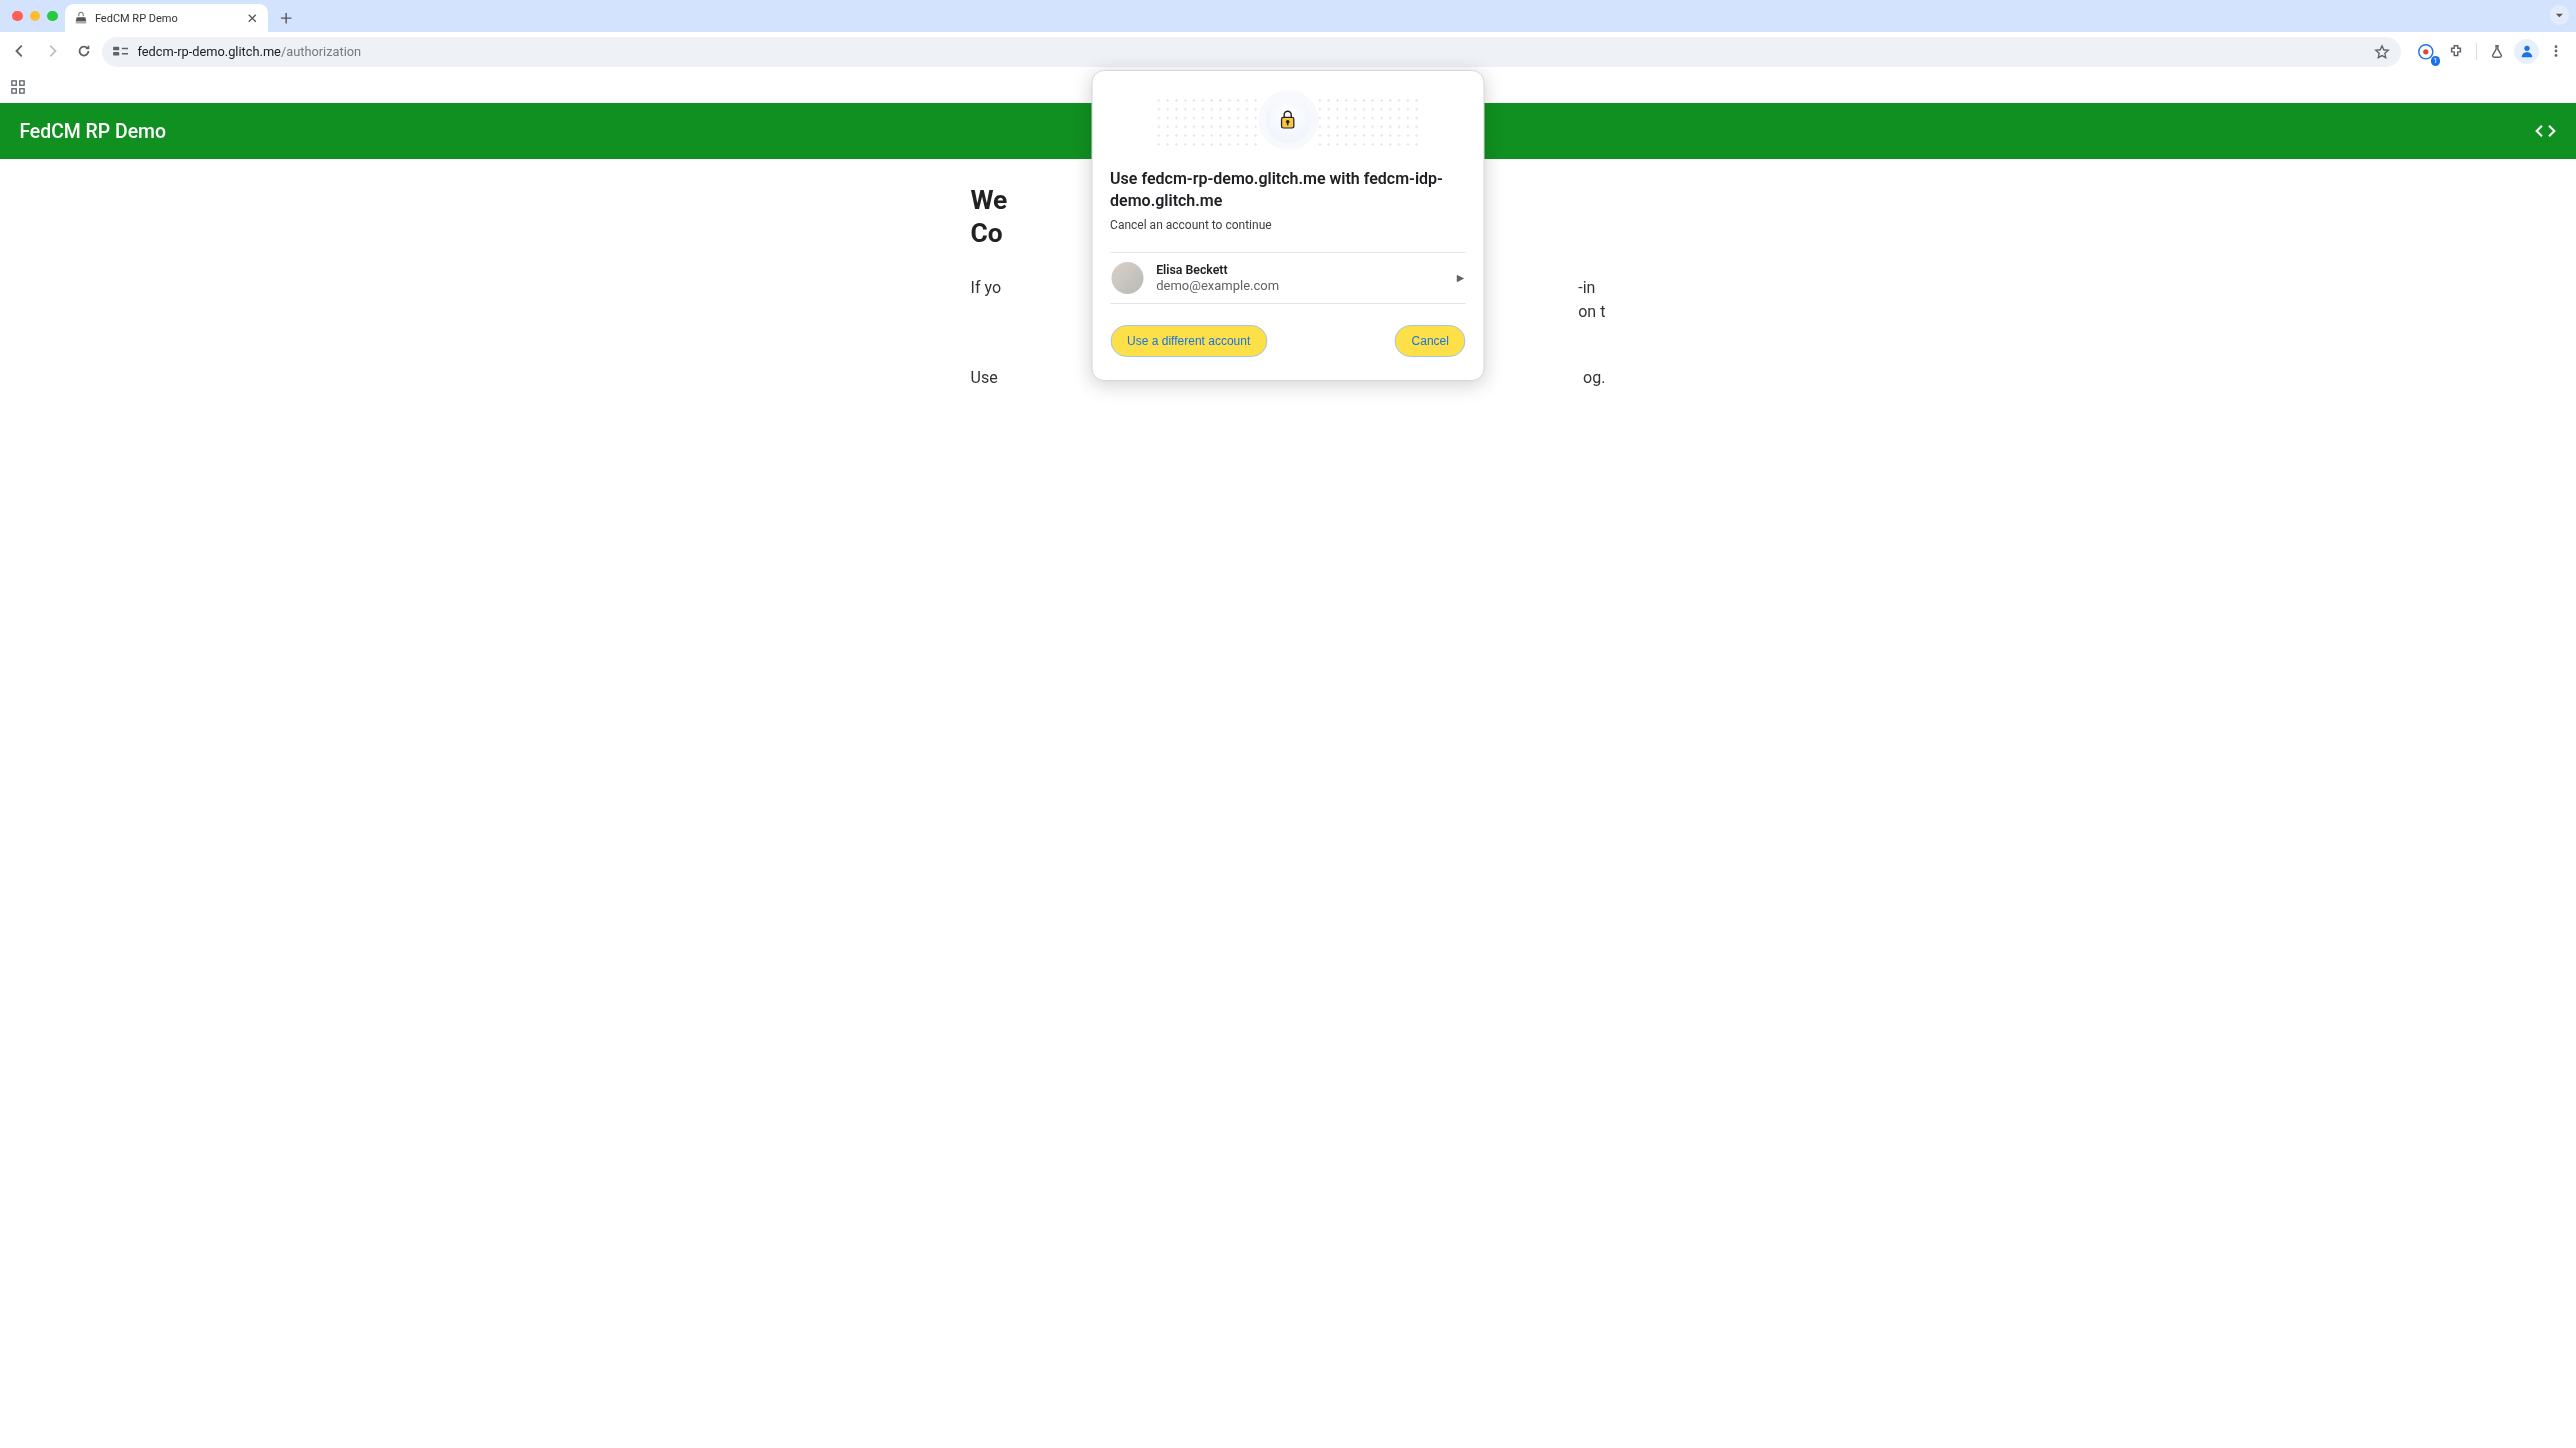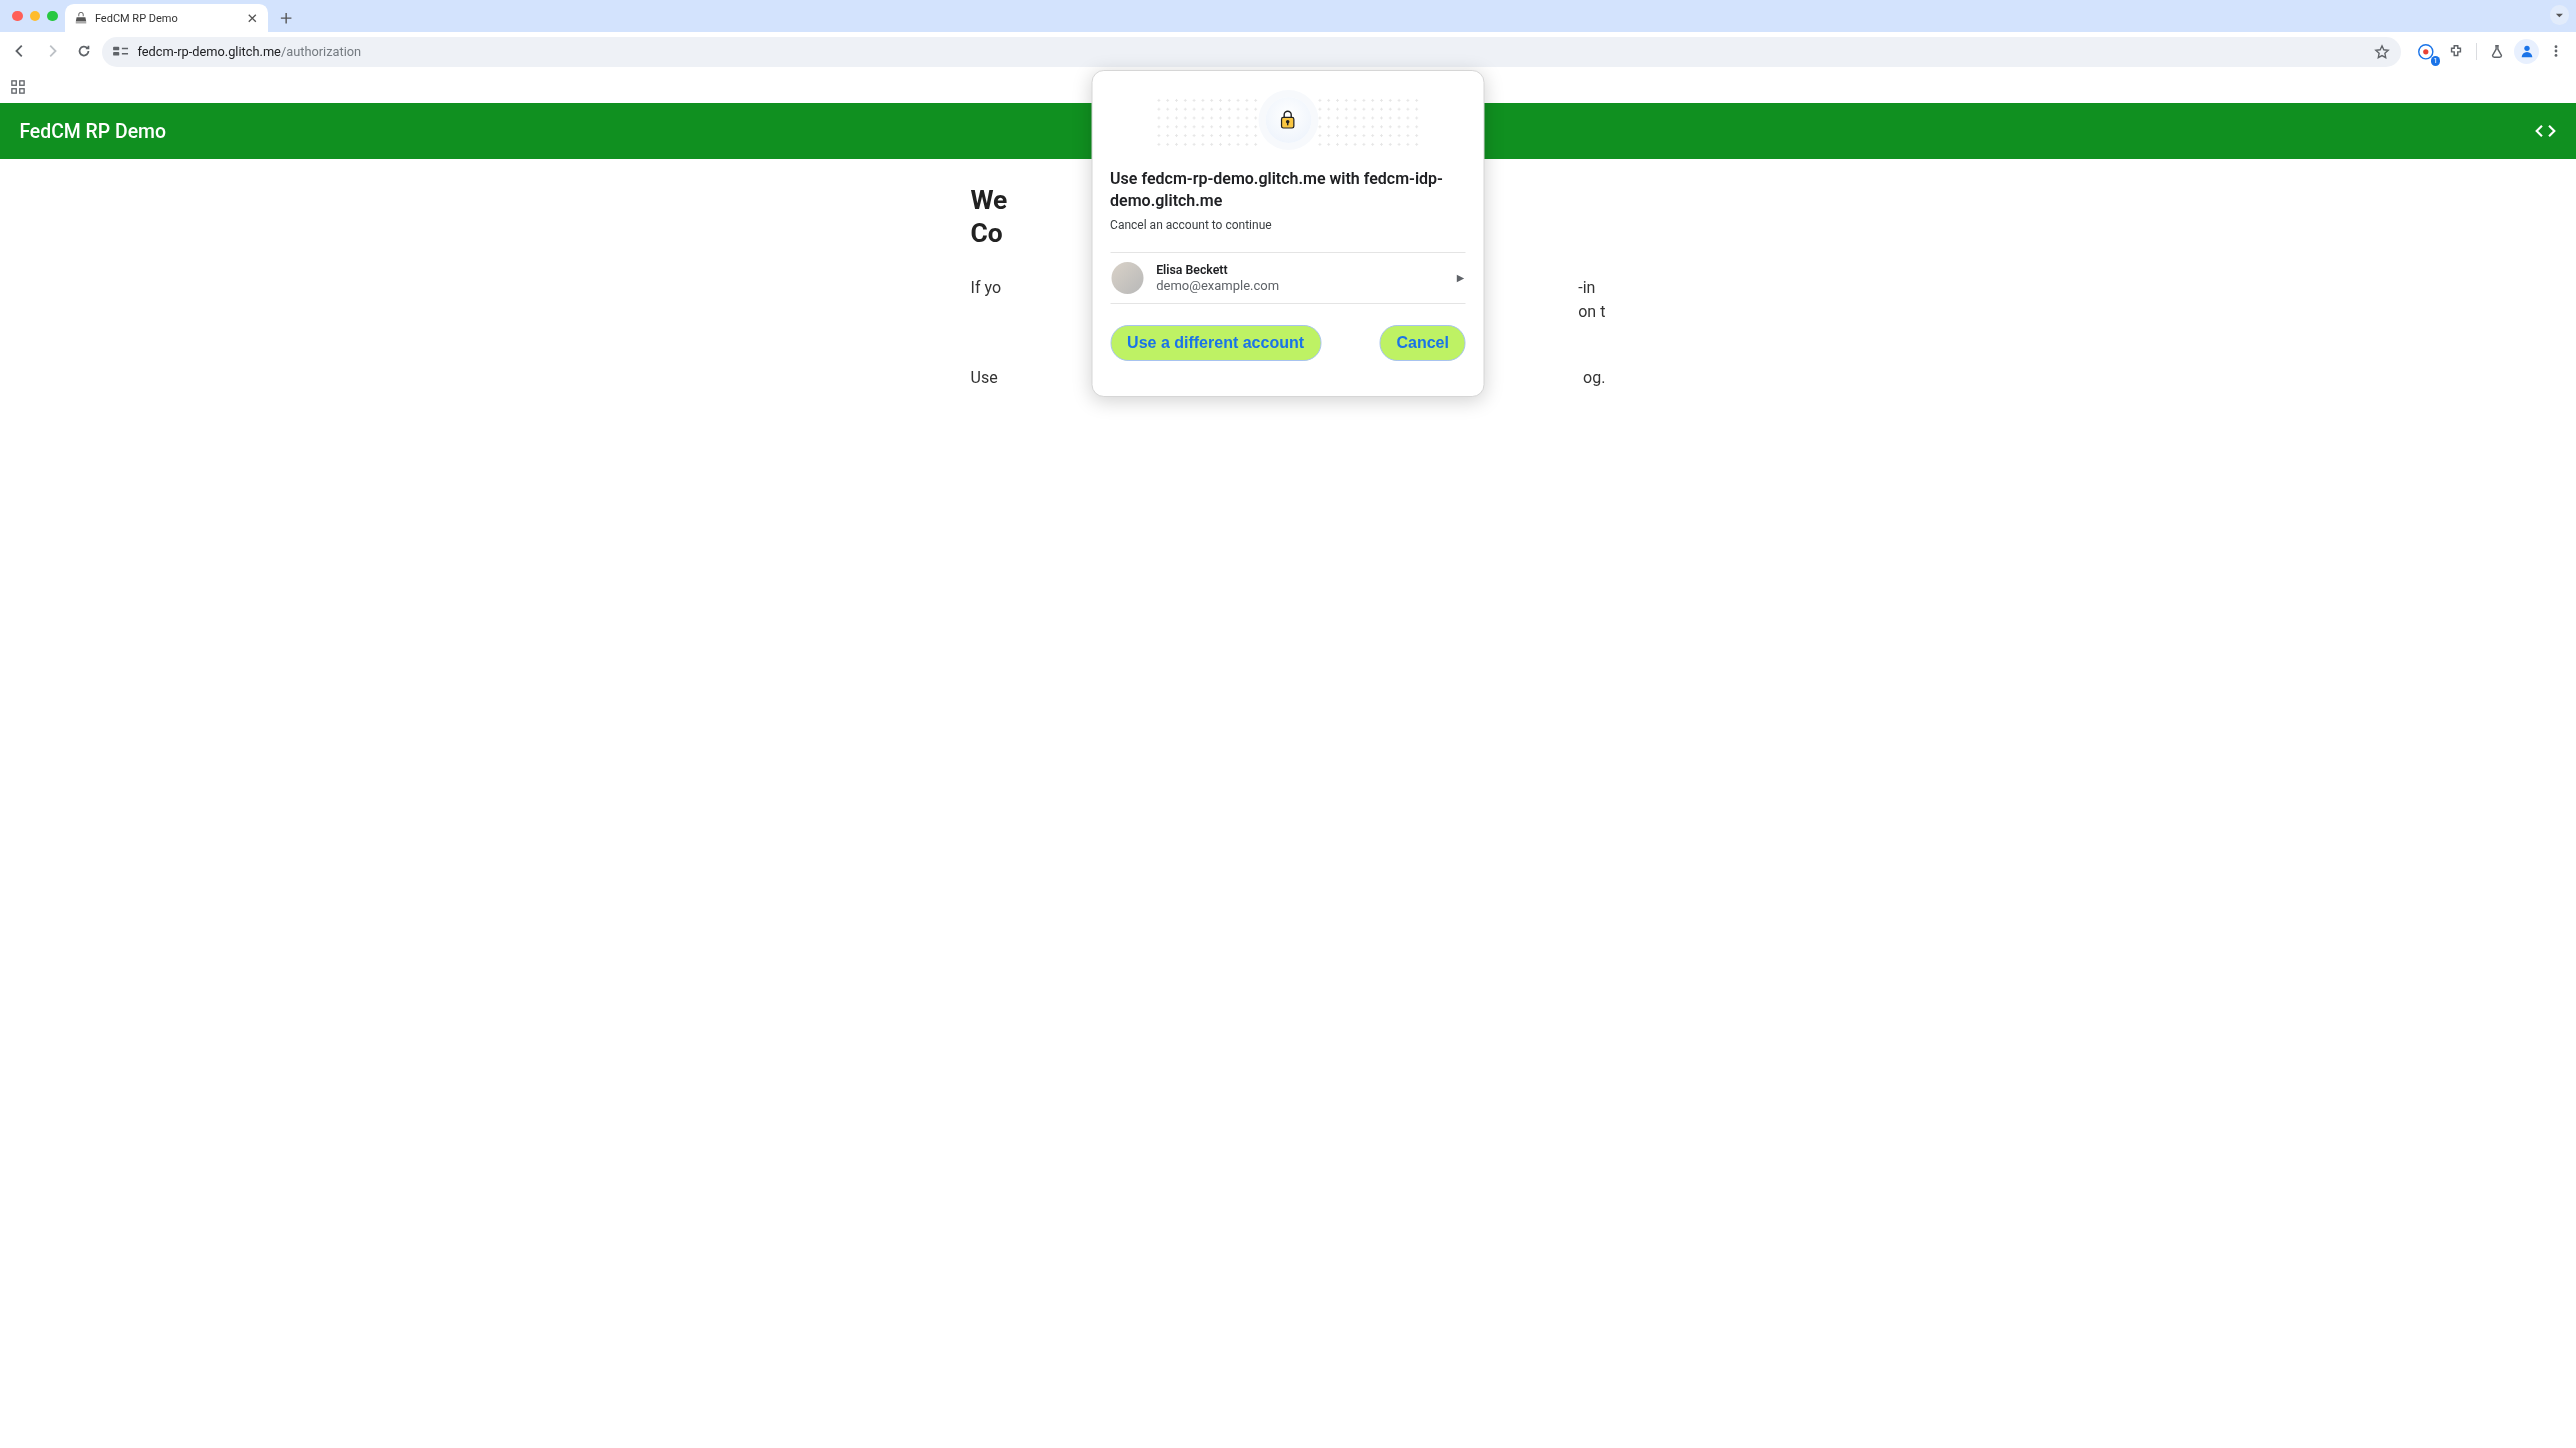--- a/index.html
+++ b/index.html
@@ -103,21 +103,21 @@
   .dialog {
     position:absolute;
     top: -33px;
     left: 50%;
     transform: translateX(-50%);
     width: 393px;
     background:#fff;
     border:0.9px solid #d6d6d6;
     border-radius:12.3px;
     box-shadow: 0 3.5px 19.4px rgba(0,0,0,0.18);
-    padding-bottom: 32px;
+    padding-bottom: 20px;
     overflow:hidden;
   }
   .dialog-hero {
     height:97px;
     display:flex;
     align-items:center;
     justify-content:center;
     position:relative;
   }
   .dialog-hero::before, .dialog-hero::after {
@@ -158,24 +158,24 @@
   .acct .name { font-size:12.3px; font-weight:600; }
   .acct .email{ font-size:13px; color:#5f6368; margin-top:0.9px; }
   .acct .chev { color:#5f6368; font-size:9.7px; }
 
   .dialog-actions {
     display:flex; justify-content:space-between;
     padding: 21px 17.6px 3.5px;
   }
   .pillbtn {
     border:0.9px solid #a7c3ef;
-    background:#bef264;
+    background:#fde047;
     color:#1a73e8;
-    font-size:16px;
-    font-weight:700;
+    font-size:12px;
+    font-weight:400;
     padding:8px 16px;
     border-radius:17.6px;
     cursor:pointer;
   }
 
   svg { display:block; }
 </style>
 </head>
 <body>
 

